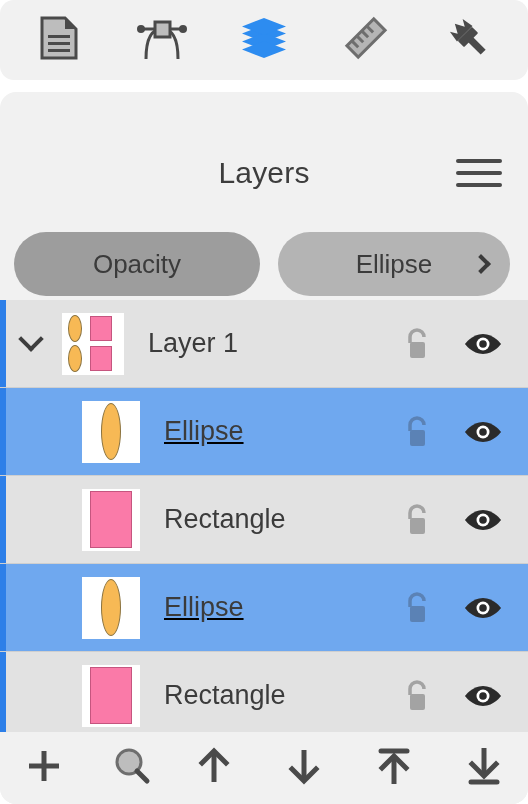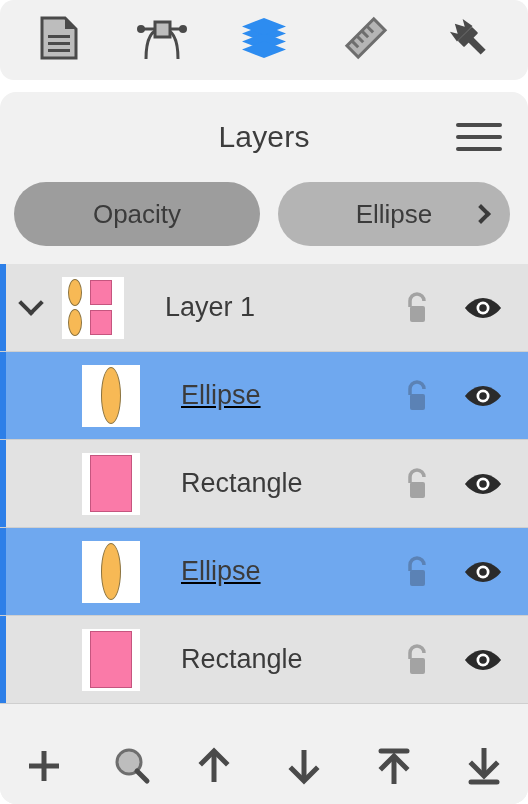--- a/index.html
+++ b/index.html
@@ -44,20 +44,21 @@
     border-radius: 16px;
     overflow: hidden;
   }
 
   .panel-header {
     position: relative;
     height: 90px;
     display: flex;
     align-items: center;
     justify-content: center;
+    margin-top: 36px;
   }
   .panel-title {
     font-size: 30px;
     color: #3d3d3d;
     font-weight: 400;
     letter-spacing: 0.2px;
   }
   .menu-btn {
     position: absolute;
     right: 26px; top: 50%;
@@ -74,21 +75,21 @@
     background: #4a4a4a;
     border-radius: 2px;
   }
 
   
   .pill-row {
     display: flex;
     gap: 18px;
     padding: 0 14px;
     height: 78px;
-    align-items: flex-start;
+    align-items: flex-end;
   }
   .pill {
     height: 64px;
     border-radius: 32px;
     display: flex;
     align-items: center;
     justify-content: center;
     cursor: pointer;
     color: #3b3b3b;
     font-size: 26px;
@@ -155,21 +156,21 @@
     flex: 0 0 auto;
     position: relative;
     overflow: hidden;
   }
   .thumb.indent { margin-left: 20px; }
   .thumb.group { width: 62px; }
   .layer-name {
     flex: 1 1 auto;
     font-size: 27px;
     color: #3b3b3b;
-    padding-left: 41px;
+    padding-left: 24px;
     overflow: hidden;
     white-space: nowrap;
   }
   .row-icons {
     display: flex;
     align-items: center;
     gap: 30px;
     padding-right: 24px;
     flex: 0 0 auto;
   }

